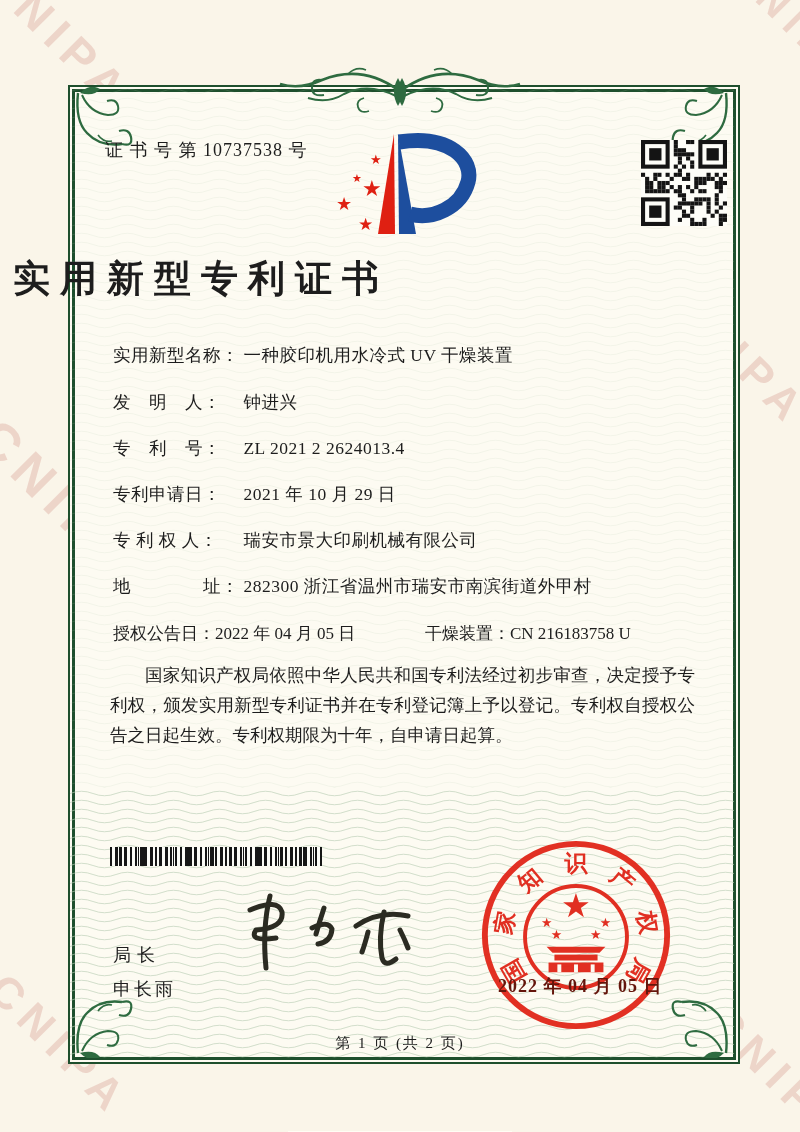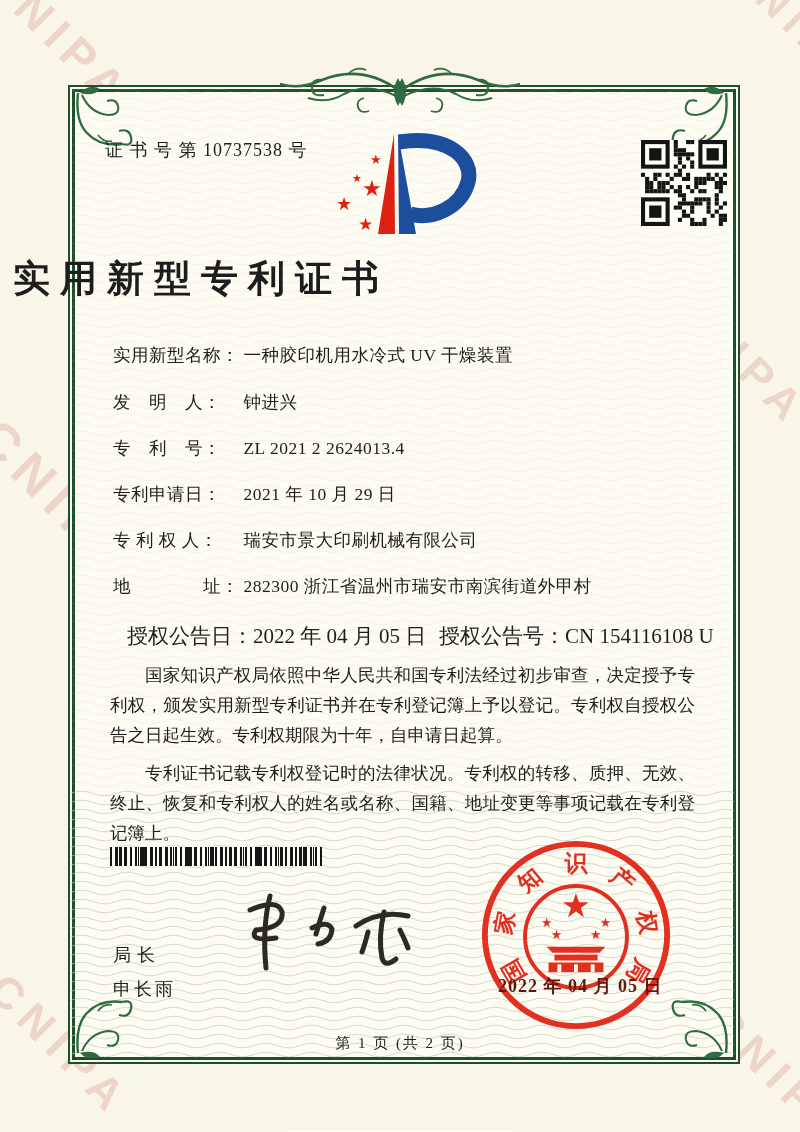--- a/index.html
+++ b/index.html
@@ -35,21 +35,21 @@
   }
   .logo{position:absolute;left:318px;top:130px;}
   .qr{position:absolute;left:641px;top:140px;width:86px;height:86px;background:#fdfdf8;}
   .title{
     position:absolute;left:0;top:241px;width:800px;text-align:left;
     font-size:37px;font-weight:bold;letter-spacing:10px;margin:13px;
   }
   .field-row{position:absolute;left:113px;font-size:17.5px;white-space:nowrap;}
   .field-label{display:inline-block;min-width:126px;letter-spacing:0.5px;}
   .field-value{letter-spacing:0.5px;}
-  .grant-row{position:absolute;left:127px;top:622px;font-size:21px;white-space:nowrap;}
+  .grant-row{position:absolute;left:113px;top:622px;font-size:17px;white-space:nowrap;}
   .grant-no-group{position:absolute;left:312px;top:0;white-space:nowrap;}
   .paras{
     position:absolute;left:102px;top:652px;width:601px;
     font-size:17.5px;line-height:30px;text-align:justify;
   }
   .paras p{margin:8px;text-indent:2em;}
   
   .barcode{
     position:absolute;left:110px;top:847px;width:212px;height:19px;
     background-color:#fbfbf6;
@@ -310,27 +310,26 @@
       <span class="field-value">瑞安市景大印刷机械有限公司</span>
     </div>
     <div class="field-row" style="top:574px;">
       <span class="field-label">地　　　　址：</span>
       <span class="field-value">282300 浙江省温州市瑞安市南滨街道外甲村</span>
     </div>
 
     <div class="grant-row">
       <span>授权公告日：</span><span>2022 年 04 月 05 日</span>
       <span class="grant-no-group">
-        <span>授权公告号：</span><span>CN 154116108 U</span>
+        <span>干燥装置：</span><span>CN 216183758 U</span>
       </span>
     </div>
 
     <div class="paras">
       <p>国家知识产权局依照中华人民共和国专利法经过初步审查，决定授予专利权，颁发实用新型专利证书并在专利登记簿上予以登记。专利权自授权公告之日起生效。专利权期限为十年，自申请日起算。</p>
-      <p>专利证书记载专利权登记时的法律状况。专利权的转移、质押、无效、终止、恢复和专利权人的姓名或名称、国籍、地址变更等事项记载在专利登记簿上。</p>
     </div>
 
     <div class="barcode"></div>
 
     <div class="director">
       <div class="t">局长</div>
       <div class="n">申长雨</div>
     </div>
 
     <svg class="signature" width="215" height="105" viewBox="0 0 215 105">

